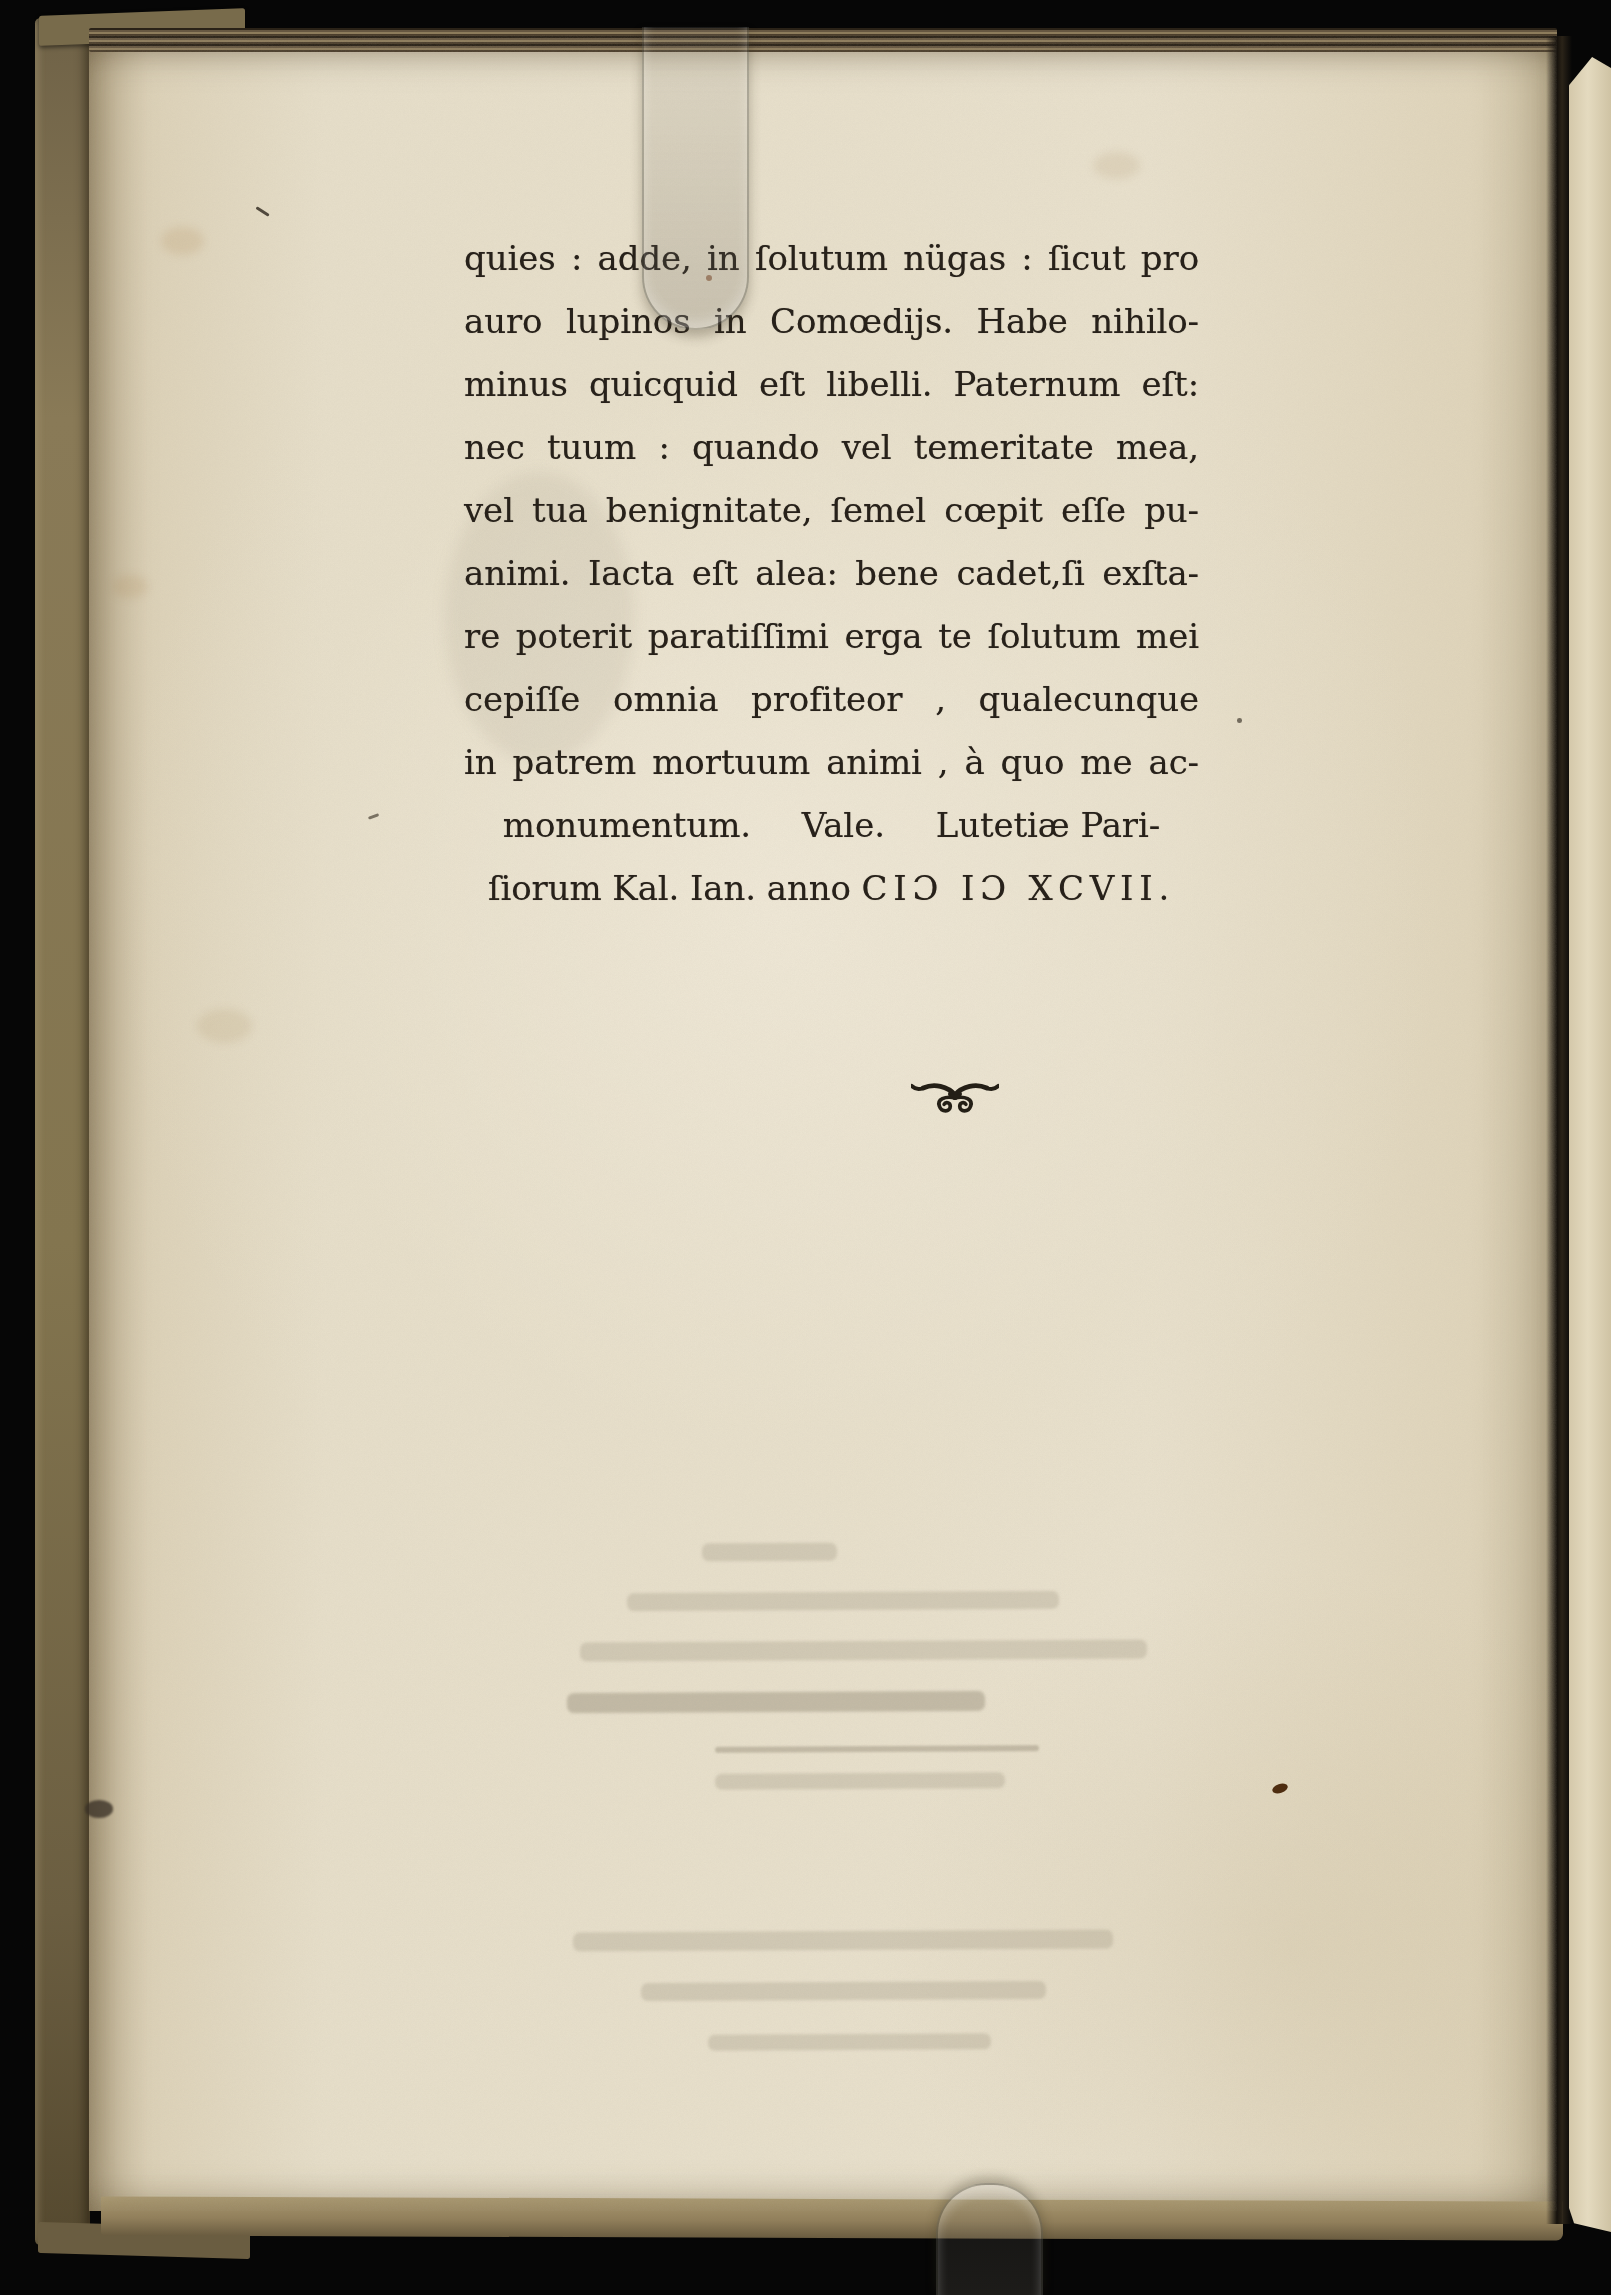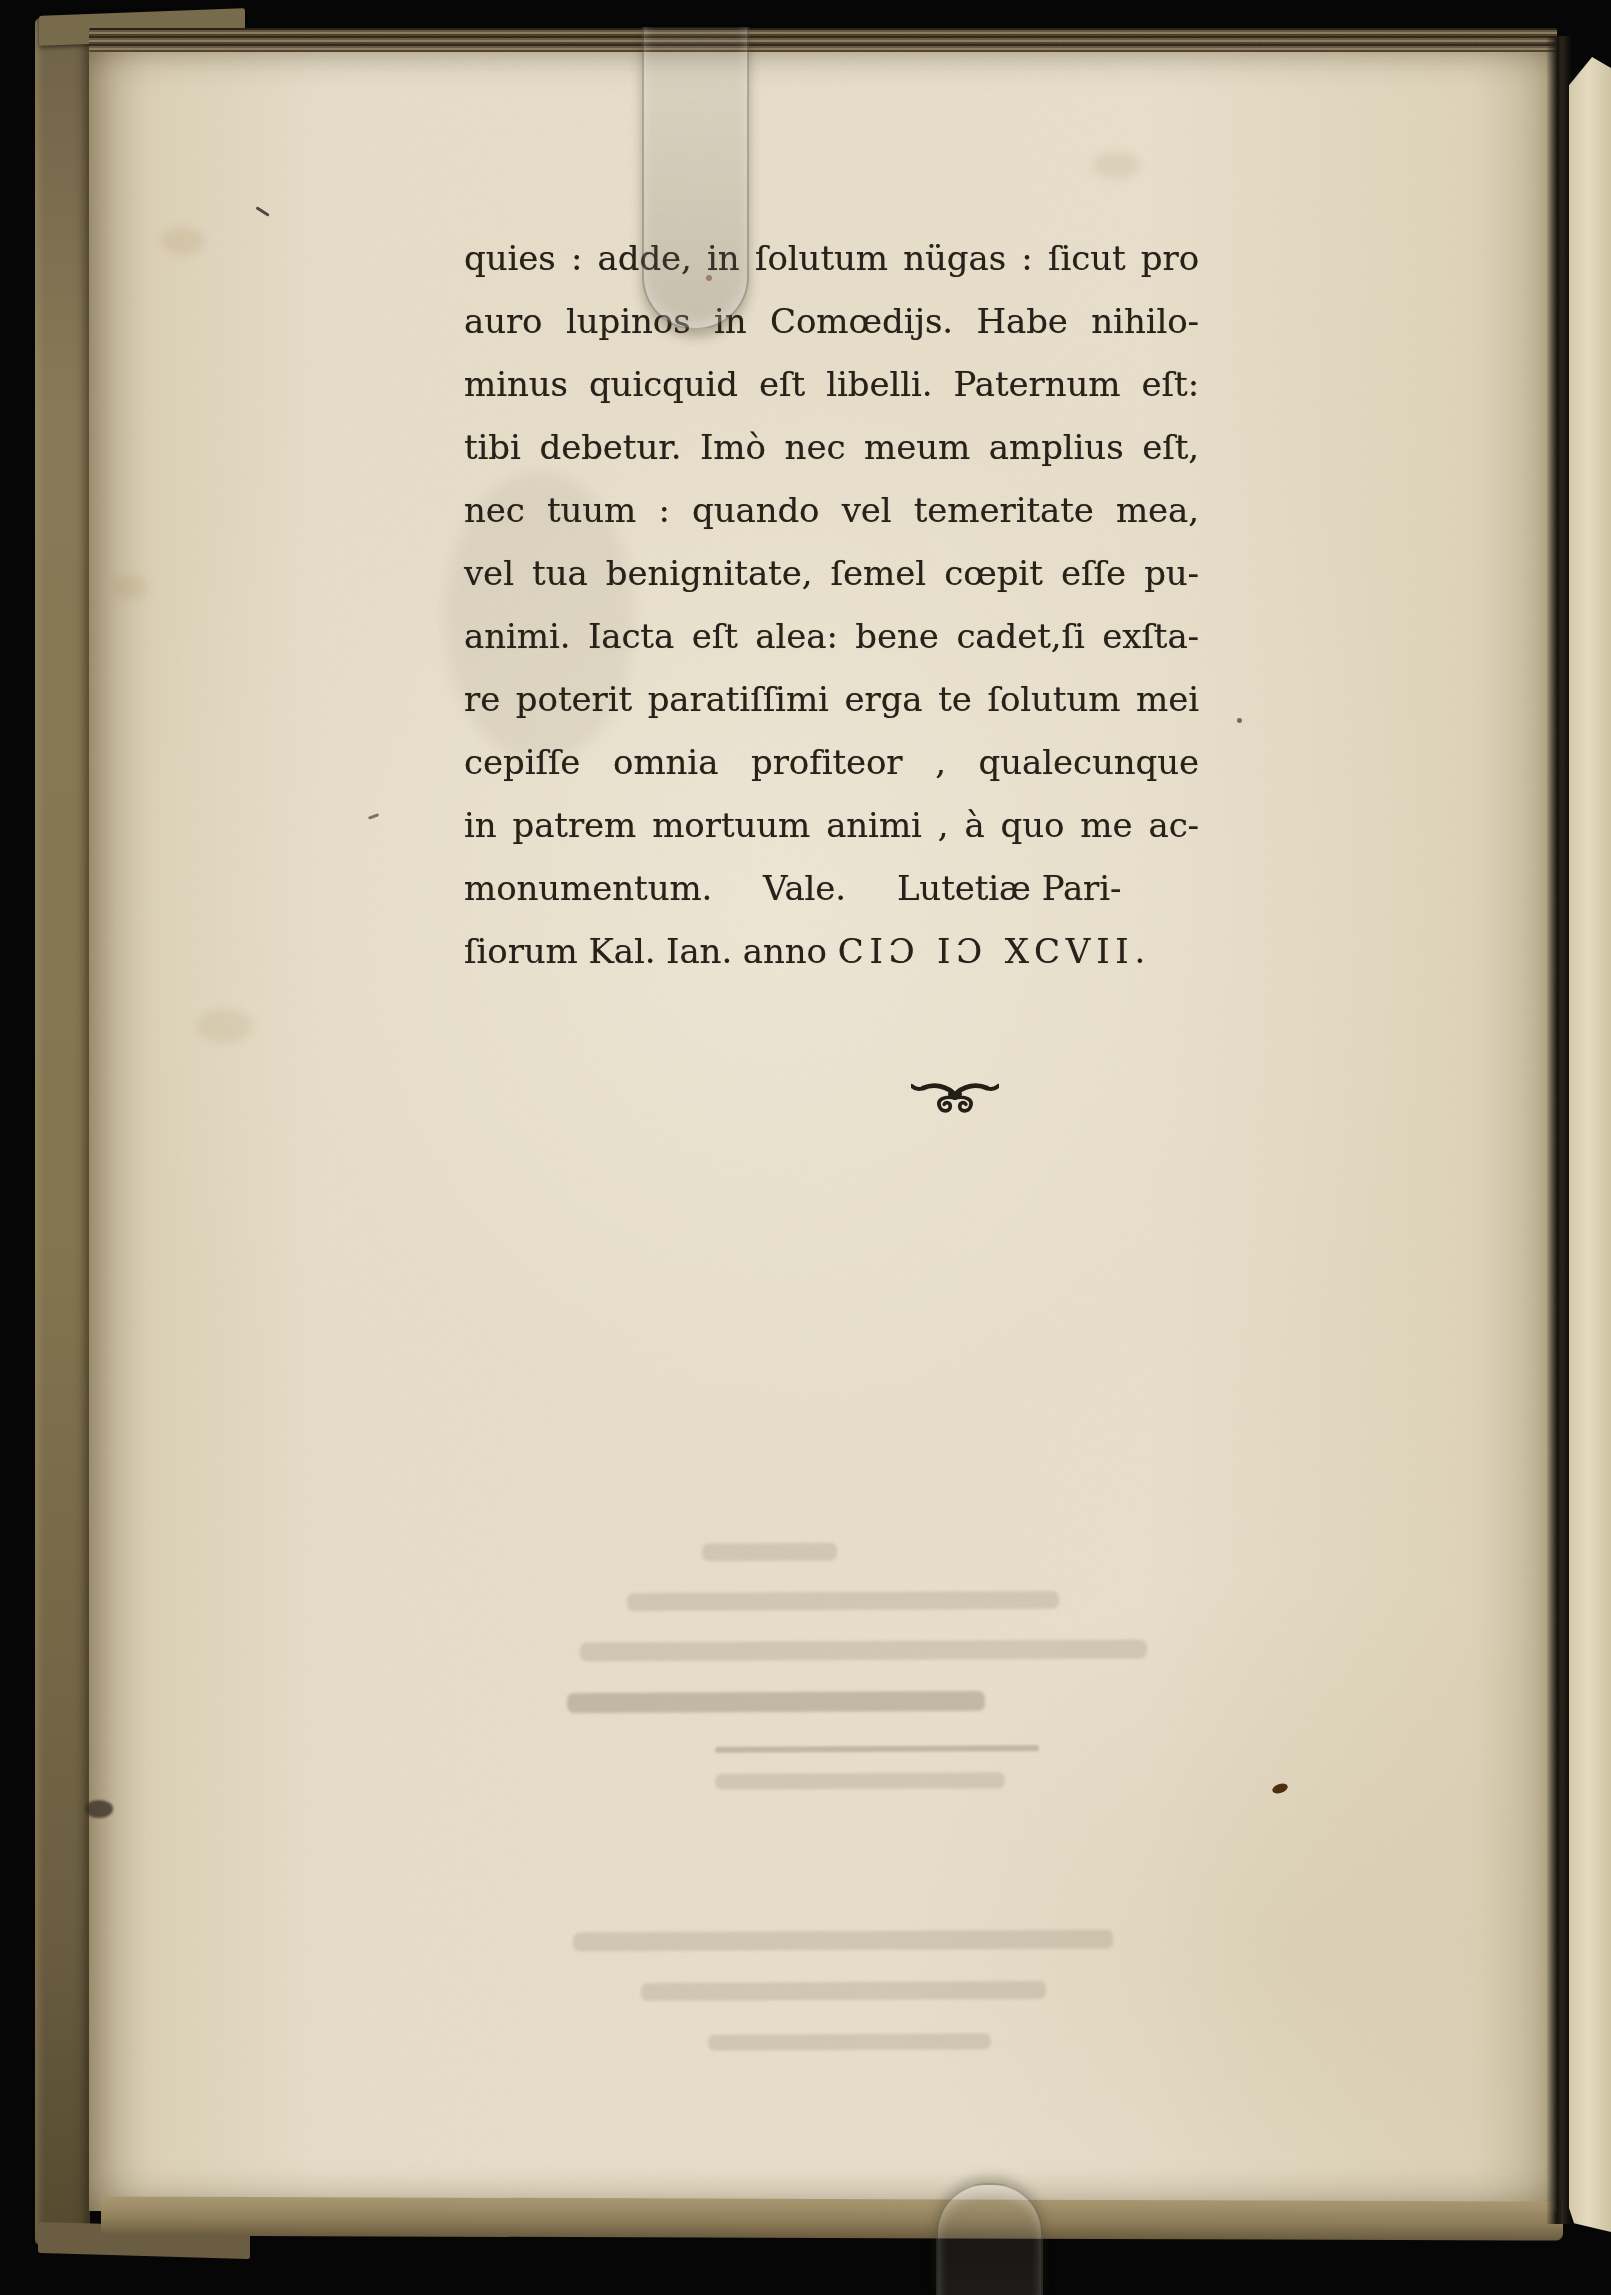--- a/index.html
+++ b/index.html
@@ -47,21 +47,21 @@
   #strap-bottom{left:936px;top:2183px;width:103px;height:113px;border-bottom:none;
     border-radius:50px 50px 0 0;
     box-shadow:0 -5.4px 10.8px rgba(55,45,25,.28), inset 0 6.7px 10.8px rgba(255,255,255,.25);}
 
   
   #text-block{left:464px;top:227px;width:735px;color:#27211a;
     font-size:34px;letter-spacing:-0.1px;
     text-shadow:0 0 0.7px rgba(40,33,24,.45);}
   .tl{height:63px;line-height:63px;white-space:nowrap;
       text-align:justify;text-align-last:justify;}
-  .tl.natural{text-align:left;text-align-last:auto;}
+  .tl.natural{text-align:center;text-align-last:auto;}
   #numeral{letter-spacing:.17em;}
 
   
   #fleuron{left:911px;top:1077px;width:88px;height:45px;}
 
   
   .ghost{background:rgba(122,112,90,.20);filter:blur(1.7px);border-radius:6.7px;
          transform:rotate(-.3deg);}
   .ghost.dk{background:rgba(110,100,80,.30);}
   .blob{border-radius:50%;filter:blur(6.7px);}
@@ -106,21 +106,20 @@
 <div class="abs ghost dk" style="left:715px;top:1746px;width:324px;height:6px;filter:blur(1px);"></div>
 <div class="abs ghost" style="left:715px;top:1773px;width:290px;height:16px;"></div>
 <div class="abs ghost" style="left:573px;top:1931px;width:540px;height:19px;"></div>
 <div class="abs ghost" style="left:641px;top:1982px;width:405px;height:17.5px;"></div>
 <div class="abs ghost" style="left:708px;top:2034px;width:283px;height:16px;"></div>
 
 <div class="abs" id="text-block">
   <div class="tl">quies : adde, in ſolutum nügas : ſicut pro</div>
   <div class="tl">auro lupinos in Comœdijs. Habe nihilo-</div>
   <div class="tl">minus quicquid eſt libelli. Paternum eſt:</div>
-  <div class="tl">tibi debetur. Imò nec meum amplius eſt,</div>
   <div class="tl">nec tuum : quando vel temeritate mea,</div>
   <div class="tl">vel tua benignitate, ſemel cœpit eſſe pu-</div>
   <div class="tl">animi. Iacta eſt alea: bene cadet,ſi exſta-</div>
   <div class="tl">re poterit paratiſſimi erga te ſolutum mei</div>
   <div class="tl">cepiſſe omnia profiteor , qualecunque</div>
   <div class="tl">in patrem mortuum animi , à quo me ac-</div>
   <div class="tl natural">monumentum.  Vale.  Lutetiæ Pari-</div>
   <div class="tl natural"><span>ſiorum Kal. Ian. anno </span><span id="numeral">CIƆ IƆ XCVII.</span></div>
 </div>
 

